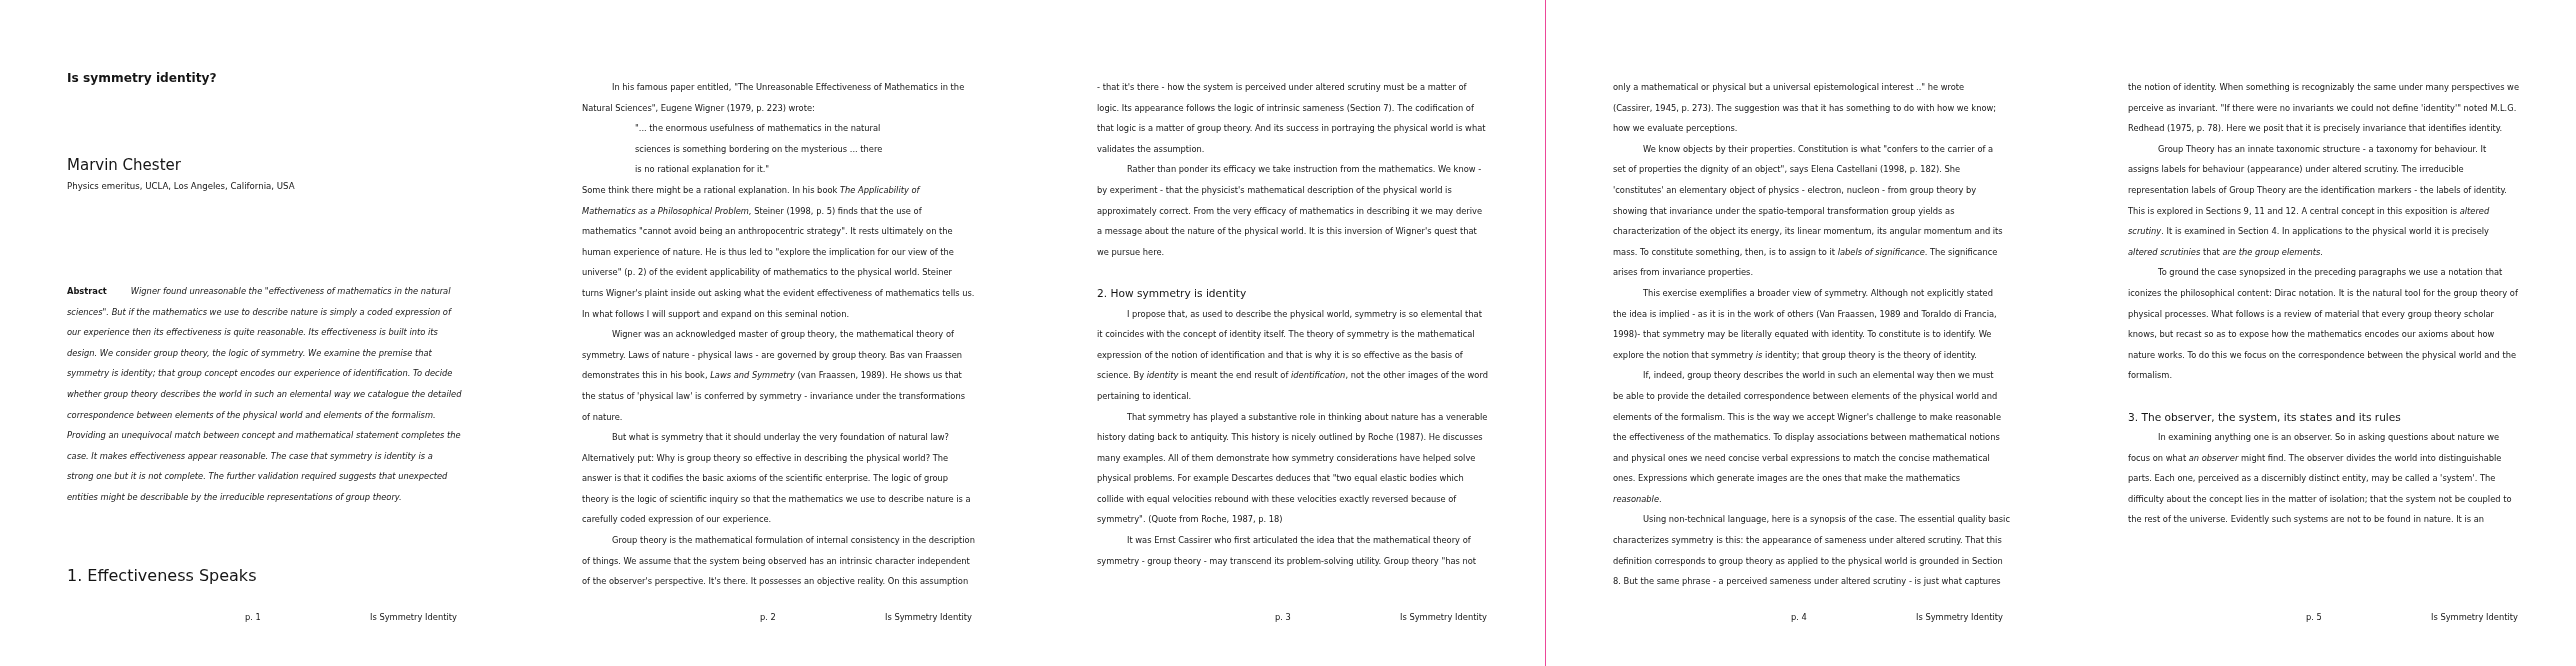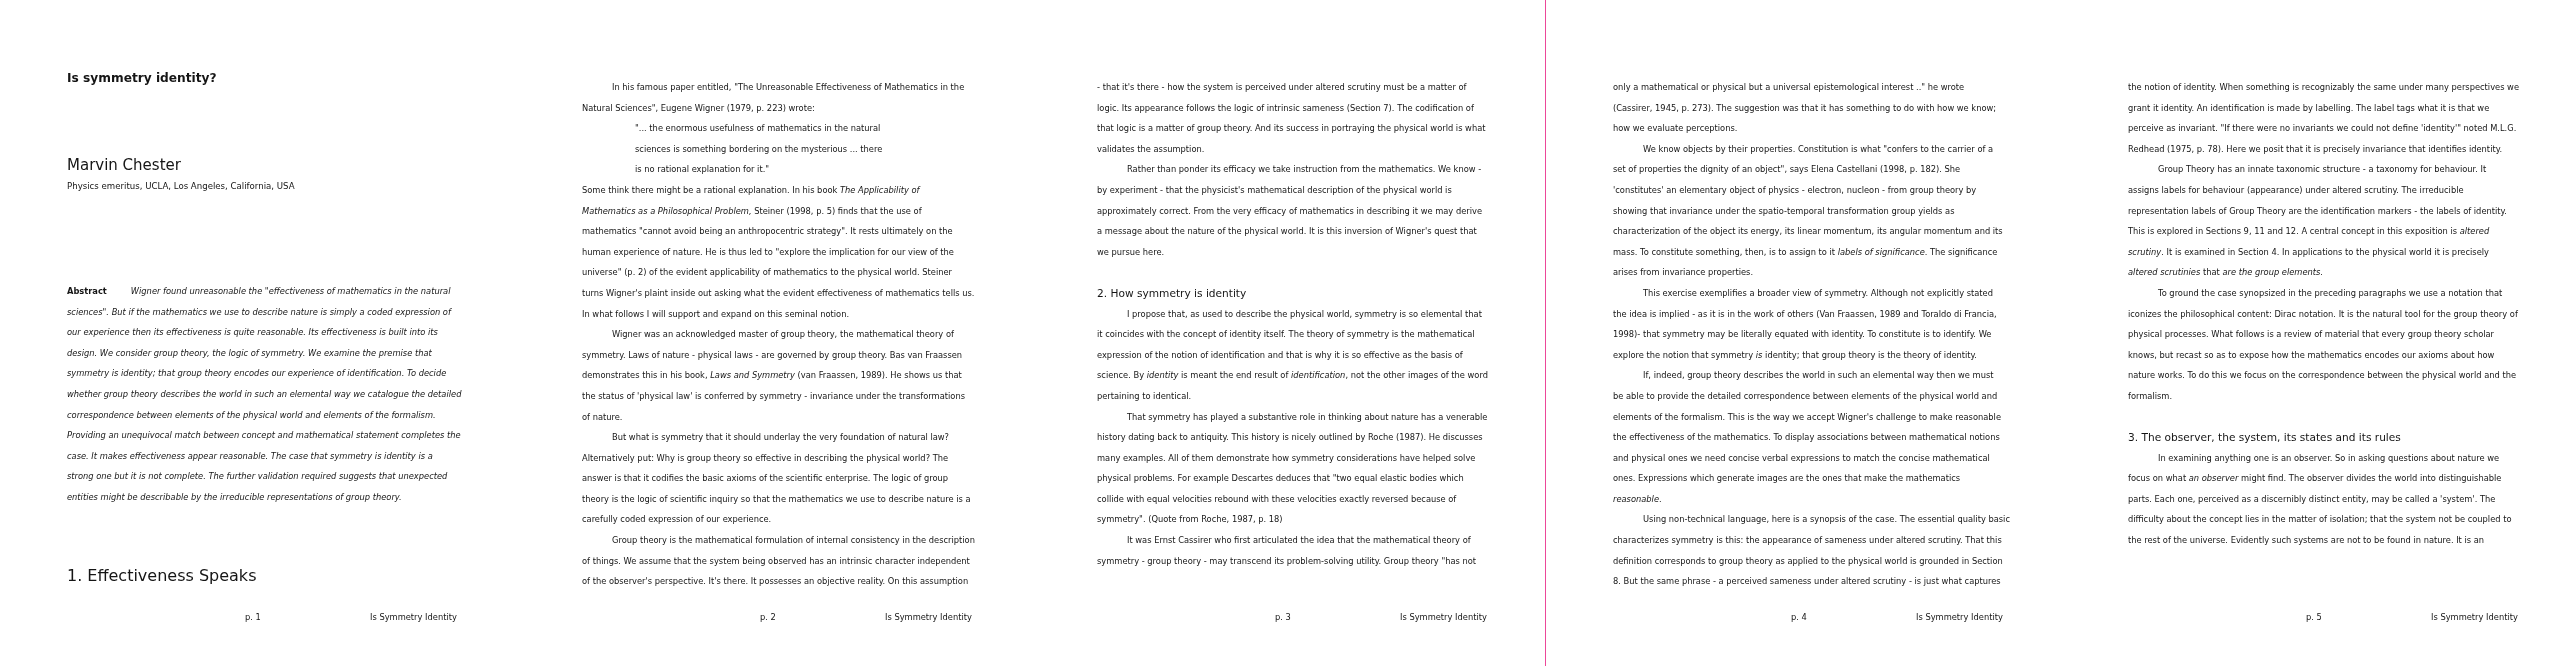--- a/index.html
+++ b/index.html
@@ -96,21 +96,21 @@
 <div class="document" id="doc">
     <div class="page" style="left: 0px;">
       <div class="blk-title"><span>Is symmetry identity?</span></div>
       <div class="blk-author"><span>Marvin Chester</span></div>
       <div class="blk-affiliation"><span>Physics emeritus, UCLA, Los Angeles, California, USA</span></div>
       <div class="blk-abstract">
         <div class="line"><span class="run-b">Abstract</span><span class="run-gap"></span><span class="run-i">Wigner found unreasonable the "effectiveness of mathematics in the natural</span></div>
         <div class="line"><span class="run-i">sciences". But if the mathematics we use to describe nature is simply a coded expression of</span></div>
         <div class="line"><span class="run-i">our experience then its effectiveness is quite reasonable. Its effectiveness is built into its</span></div>
         <div class="line"><span class="run-i">design. We consider group theory, the logic of symmetry.  We examine the premise that</span></div>
-        <div class="line"><span class="run-i">symmetry is identity; that group theory encodes our experience of identification. To decide</span></div>
+        <div class="line"><span class="run-i">symmetry is identity; that group concept encodes our experience of identification. To decide</span></div>
         <div class="line"><span class="run-i">whether group theory describes the world in such an elemental way we catalogue the detailed</span></div>
         <div class="line"><span class="run-i">correspondence between elements of the physical world and elements of the formalism.</span></div>
         <div class="line"><span class="run-i">Providing an unequivocal match between concept and mathematical statement completes the</span></div>
         <div class="line"><span class="run-i">case. It makes effectiveness appear reasonable.  The case that symmetry is identity is a</span></div>
         <div class="line"><span class="run-i">strong one but it is not complete. The further validation required suggests that unexpected</span></div>
         <div class="line"><span class="run-i">entities might be describable by the irreducible representations of group theory.</span></div>
       </div>
       <div class="blk-heading1"><span>1. Effectiveness Speaks</span></div>
       <div class="footer">
         <span class="pnum">p. 1</span>
@@ -211,21 +211,20 @@
         <div class="line"><span>8. But the same phrase - a perceived sameness under altered scrutiny - is just what captures</span></div>
       </div>
       <div class="footer">
         <span class="pnum">p. 4</span>
         <span class="ftitle">Is Symmetry Identity</span>
       </div>
     </div>
     <div class="page" style="left: 2061px;">
       <div class="page-body">
         <div class="line"><span>the notion of identity. When something is recognizably the same under many perspectives we</span></div>
-        <div class="line"><span>grant it identity. An identification is made by labelling. The label tags what it is that we</span></div>
         <div class="line"><span>perceive as invariant. "If there were no invariants we could not define 'identity'" noted M.L.G.</span></div>
         <div class="line"><span>Redhead (1975,  p. 78). Here we posit that it is precisely invariance that identifies identity.</span></div>
         <div class="line indent-para"><span>Group Theory has an innate taxonomic structure - a taxonomy for behaviour. It</span></div>
         <div class="line"><span>assigns labels for behaviour (appearance) under altered scrutiny. The irreducible</span></div>
         <div class="line"><span>representation labels of Group Theory are the identification markers - the labels of identity.</span></div>
         <div class="line"><span>This is explored in Sections 9, 11 and 12.  A central concept in this exposition is </span><span class="run-i">altered</span></div>
         <div class="line"><span class="run-i">scrutiny</span><span>. It is examined in Section 4. In applications to the physical world it is precisely</span></div>
         <div class="line"><span class="run-i">altered scrutinies</span><span> that </span><span class="run-i">are the group elements</span><span>.</span></div>
         <div class="line indent-para"><span>To ground the case synopsized in the preceding paragraphs we use a notation that</span></div>
         <div class="line"><span>iconizes the philosophical content: Dirac notation. It is the natural tool for the group theory of</span></div>

